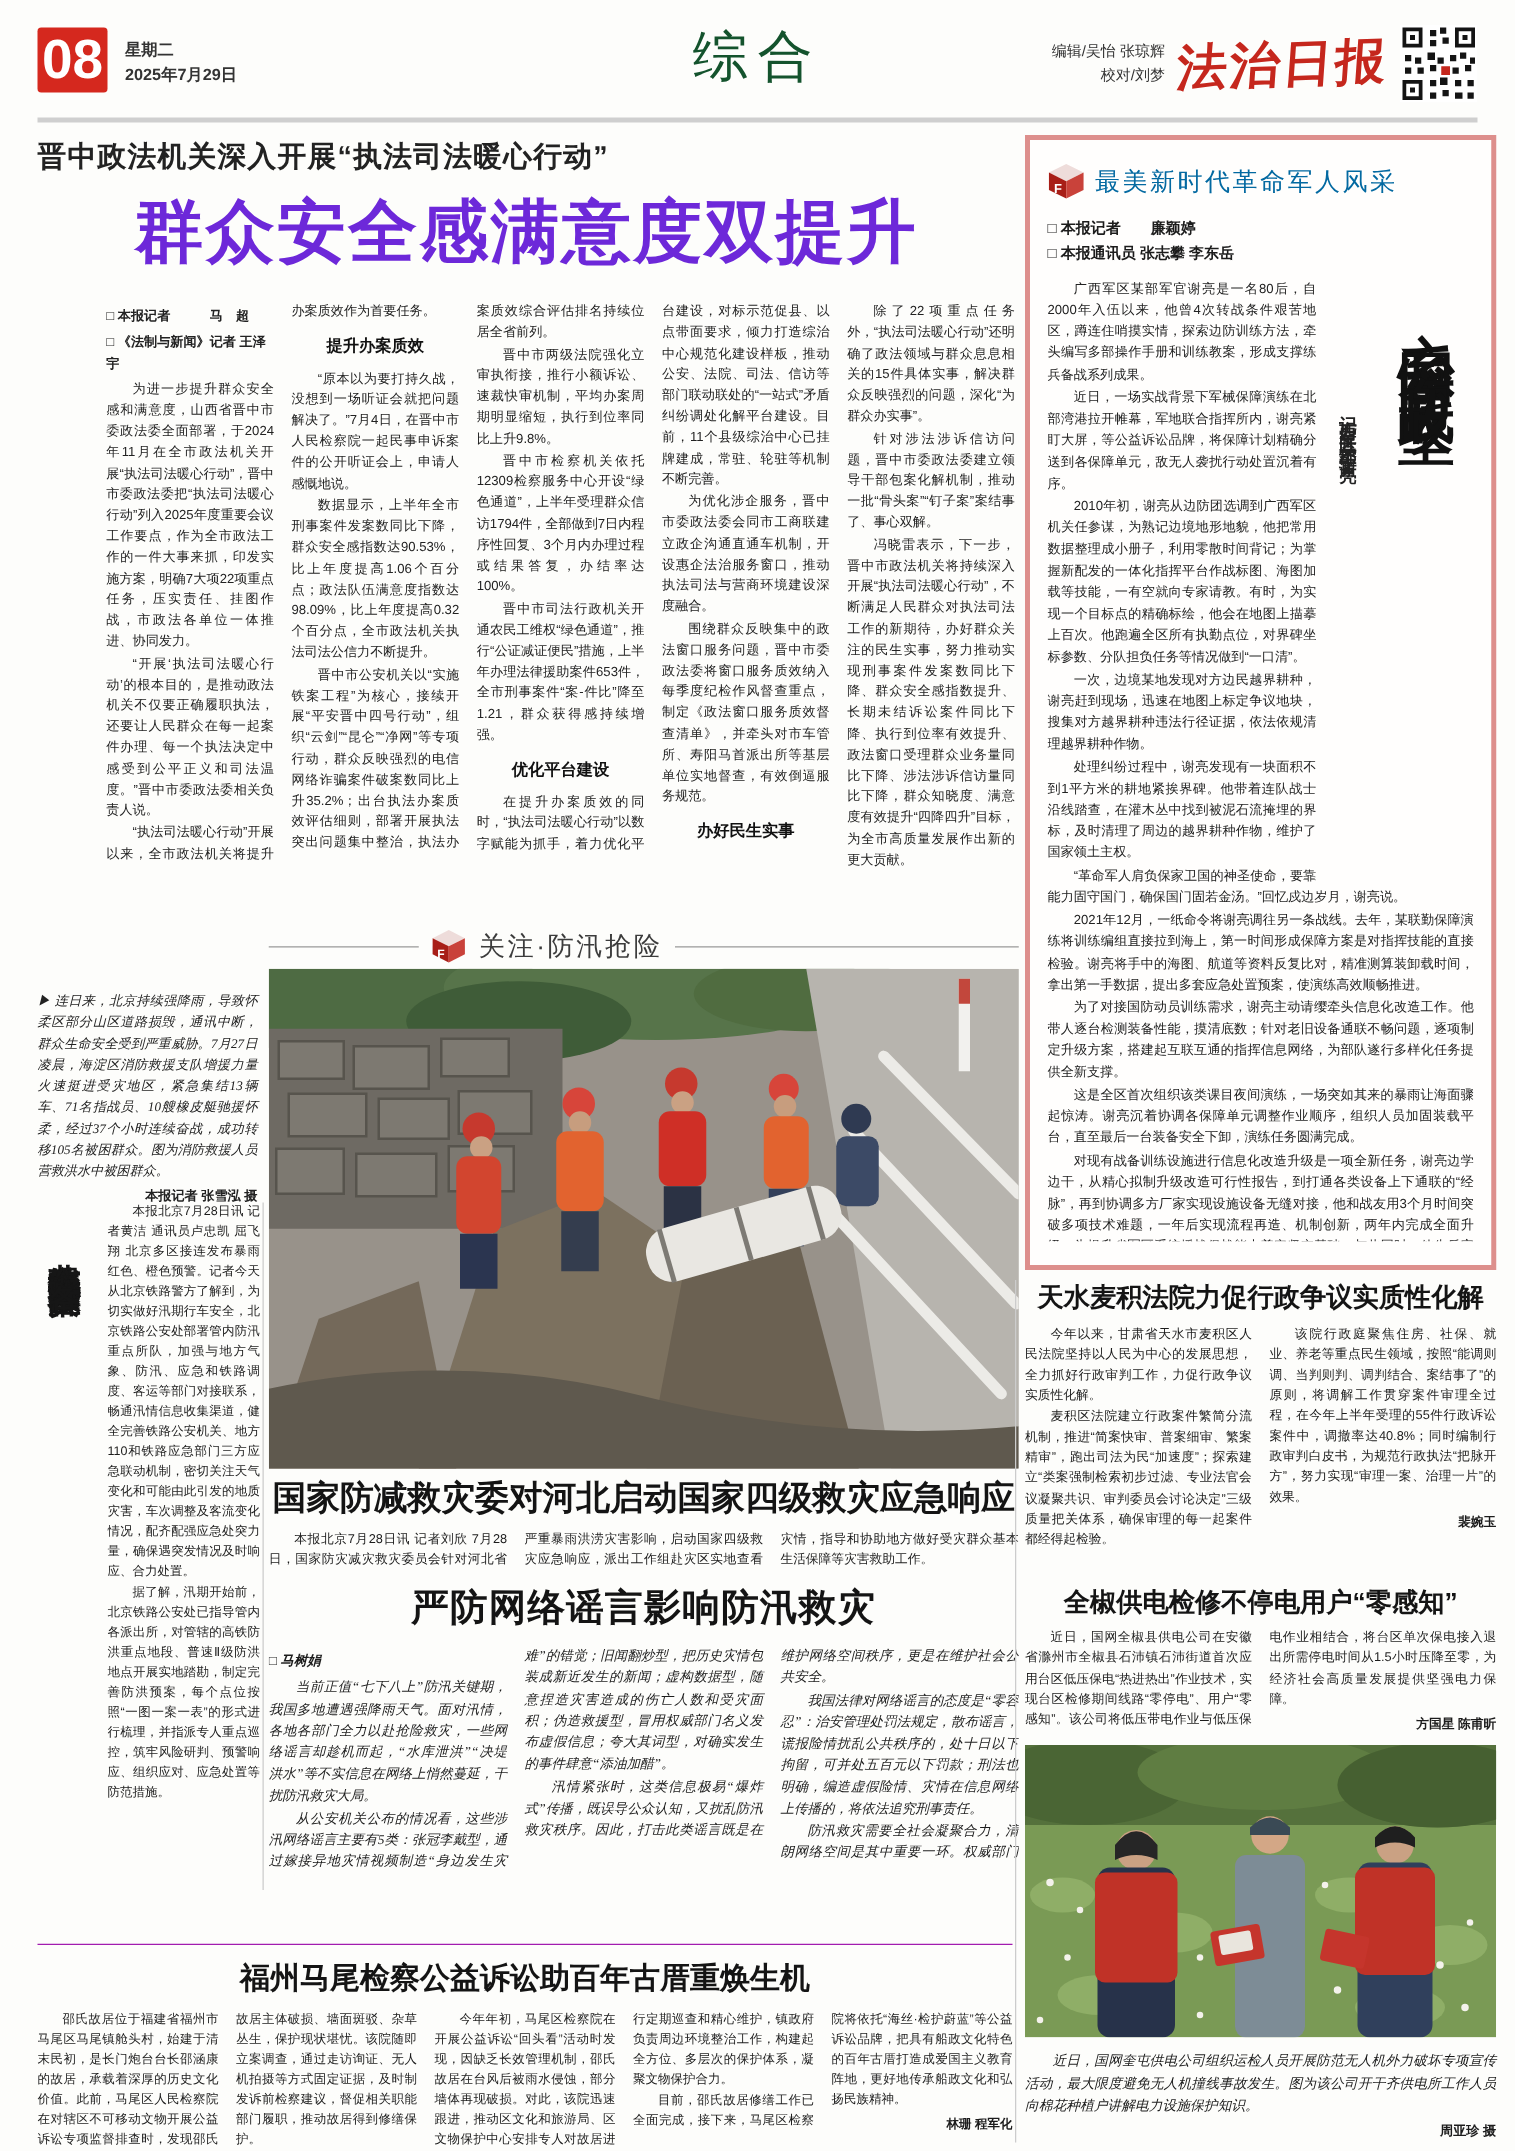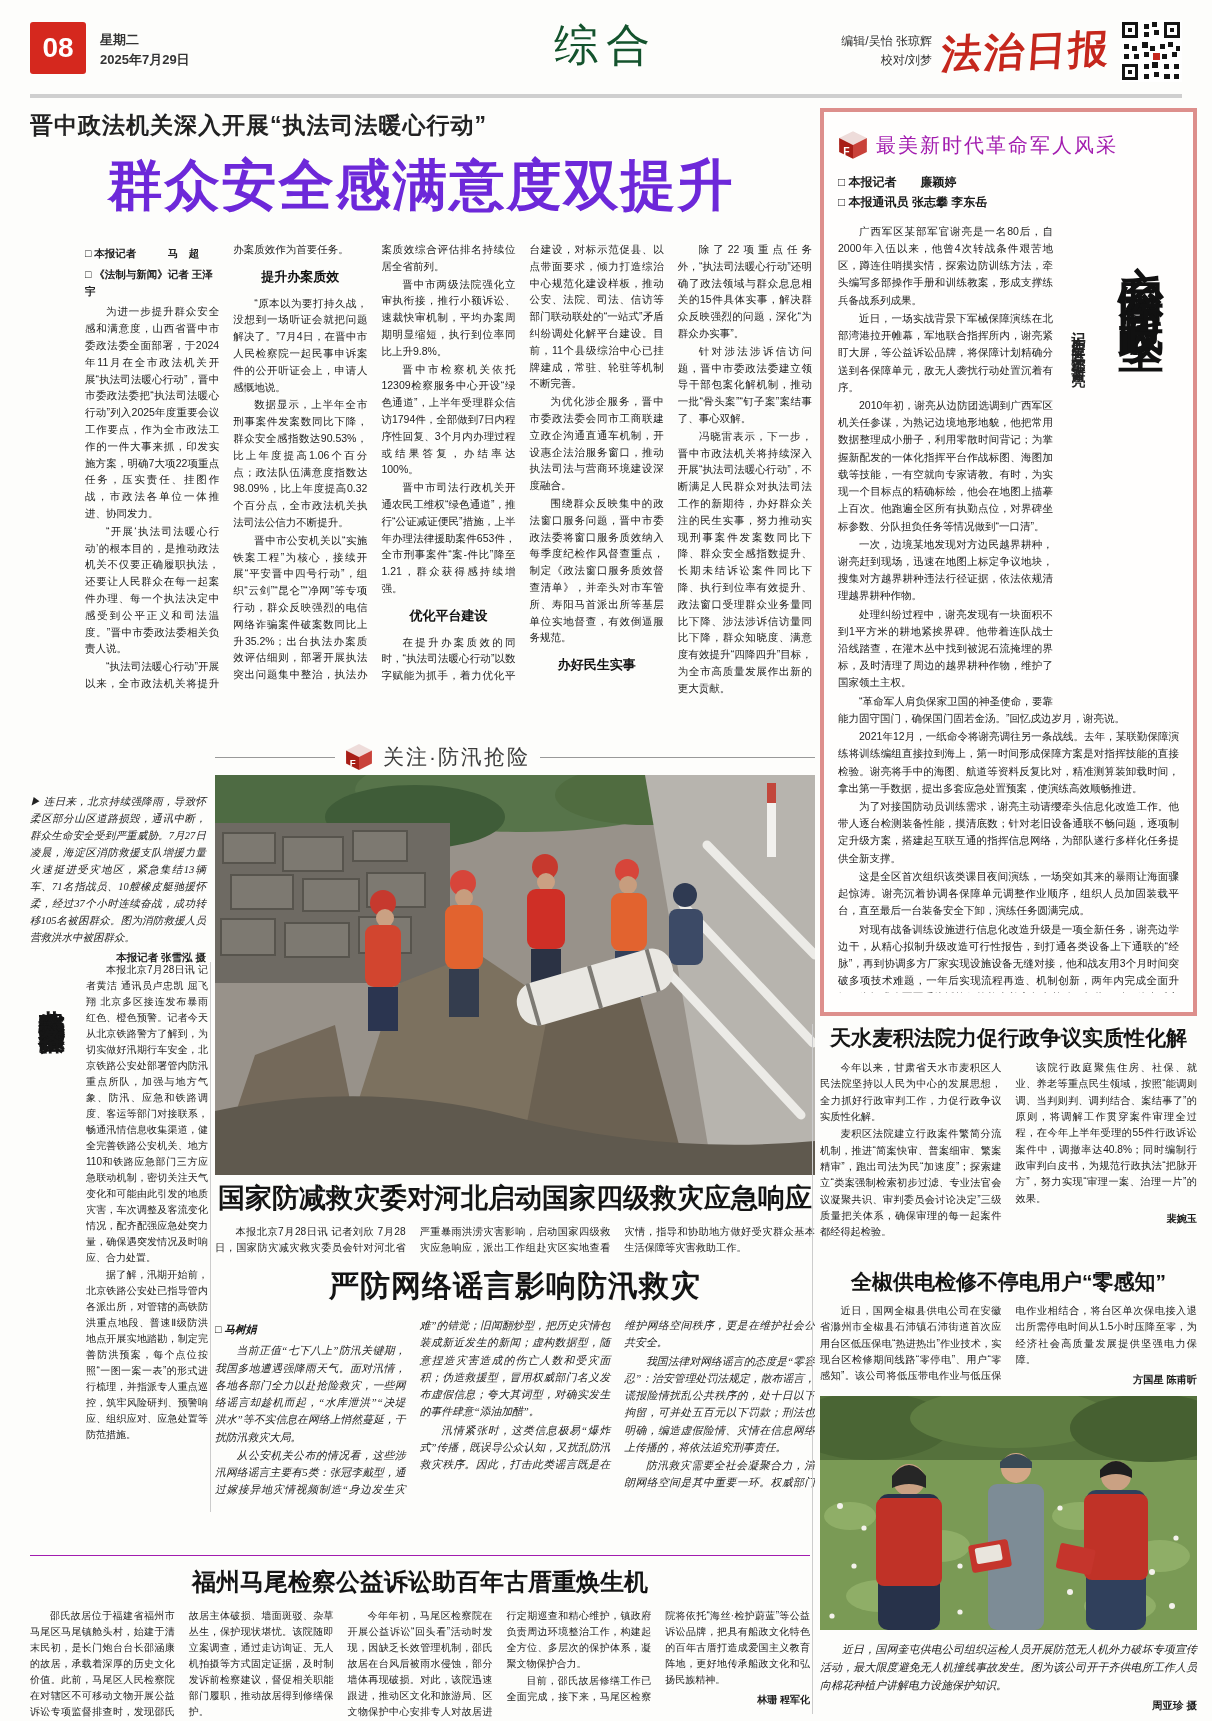--- a/index.html
+++ b/index.html
@@ -2,21 +2,21 @@
 <html><head>
 <meta charset="utf-8">
 <style>
   * { margin:0; padding:0; box-sizing:border-box; }
   body { font-family:"Liberation Sans",sans-serif; background:#e8e8e8; }
   #page { position:relative; width:1212px; height:1721px; background:#fdfdfb; margin:0 auto; overflow:hidden; color:#1c1c1c; }
 
   
   #header { position:absolute; left:30px; right:30px; top:14px; height:76px; }
   .page-badge { position:absolute; left:0; top:8px; width:56px; height:52px; background:#d5281e; color:#fff;
-    font-size:28px; font-weight:bold; text-align:center; line-height:52px; border-radius:3px; }
+    font-size:44px; font-weight:bold; text-align:center; line-height:52px; border-radius:3px; }
   .date-block { position:absolute; left:70px; top:16px; font-size:13px; font-weight:bold; color:#333; line-height:1.5; }
   .section-title { position:absolute; left:50%; transform:translateX(-50%); top:2px; color:#14532d;
     font-size:44px; font-weight:400; letter-spacing:8px; }
   .header-right { position:absolute; right:0; top:6px; display:flex; align-items:center; gap:10px; }
   .editor-block { text-align:right; font-size:12px; color:#333; line-height:1.6; }
   .masthead { font-family:"Liberation Serif",serif; color:#c5271d; font-size:40px; font-weight:bold;
     transform:skewX(-6deg) rotate(-2deg); letter-spacing:2px; }
   .header-rule { position:absolute; left:30px; right:30px; top:94px; height:4px; background:#cfcfcf; }
 
   
@@ -30,21 +30,21 @@
   #lead { position:absolute; left:30px; top:102px; width:782px; height:642px; }
   .lead-kicker { text-align:left; font-size:23px; font-weight:bold; color:#222; letter-spacing:1px; margin-top:8px; }
   .lead-headline { text-align:center; font-size:55px; font-weight:900; color:#6d28d9; letter-spacing:2px; margin-top:8px; }
   .lead-body { margin-top:18px; padding-left:55px; height:520px; overflow:hidden;
     column-count:5; column-gap:14px; font-size:10.5px; line-height:1.6; color:#222; }
 
   
   #feature-box { position:absolute; left:820px; top:108px; width:377px; height:908px;
     border:4px solid #dd8f8c; padding:14px 14px 10px; background:#fffefd; }
   .feature-badge-row { display:flex; align-items:center; gap:8px; margin:4px 0 12px; }
-  .feature-badge-label { font-size:20px; color:#a21caf; letter-spacing:2px; }
+  .feature-badge-label { font-size:20px; color:#0369a1; letter-spacing:2px; }
   .feature-bylines { font-size:12px; font-weight:bold; line-height:1.7; margin-bottom:10px; }
   .feature-body { font-size:10.5px; line-height:1.64; height:770px; overflow:hidden; color:#222; }
   .vtitle-block { float:right; width:114px; height:468px; margin:2px 0 10px 12px; position:relative; }
   .vtitle-main { position:absolute; right:2px; top:4px; writing-mode:vertical-rl; font-family:"Liberation Serif",serif;
     font-weight:bold; font-size:45px; letter-spacing:9px; color:#111; }
   .vtitle-sub { position:absolute; left:2px; top:96px; writing-mode:vertical-rl; font-size:14px; font-weight:bold;
     letter-spacing:4px; color:#222; }
 
   
   #focus-strip { position:absolute; left:215px; top:742px; width:600px; height:30px; display:flex; align-items:center; gap:10px; }

